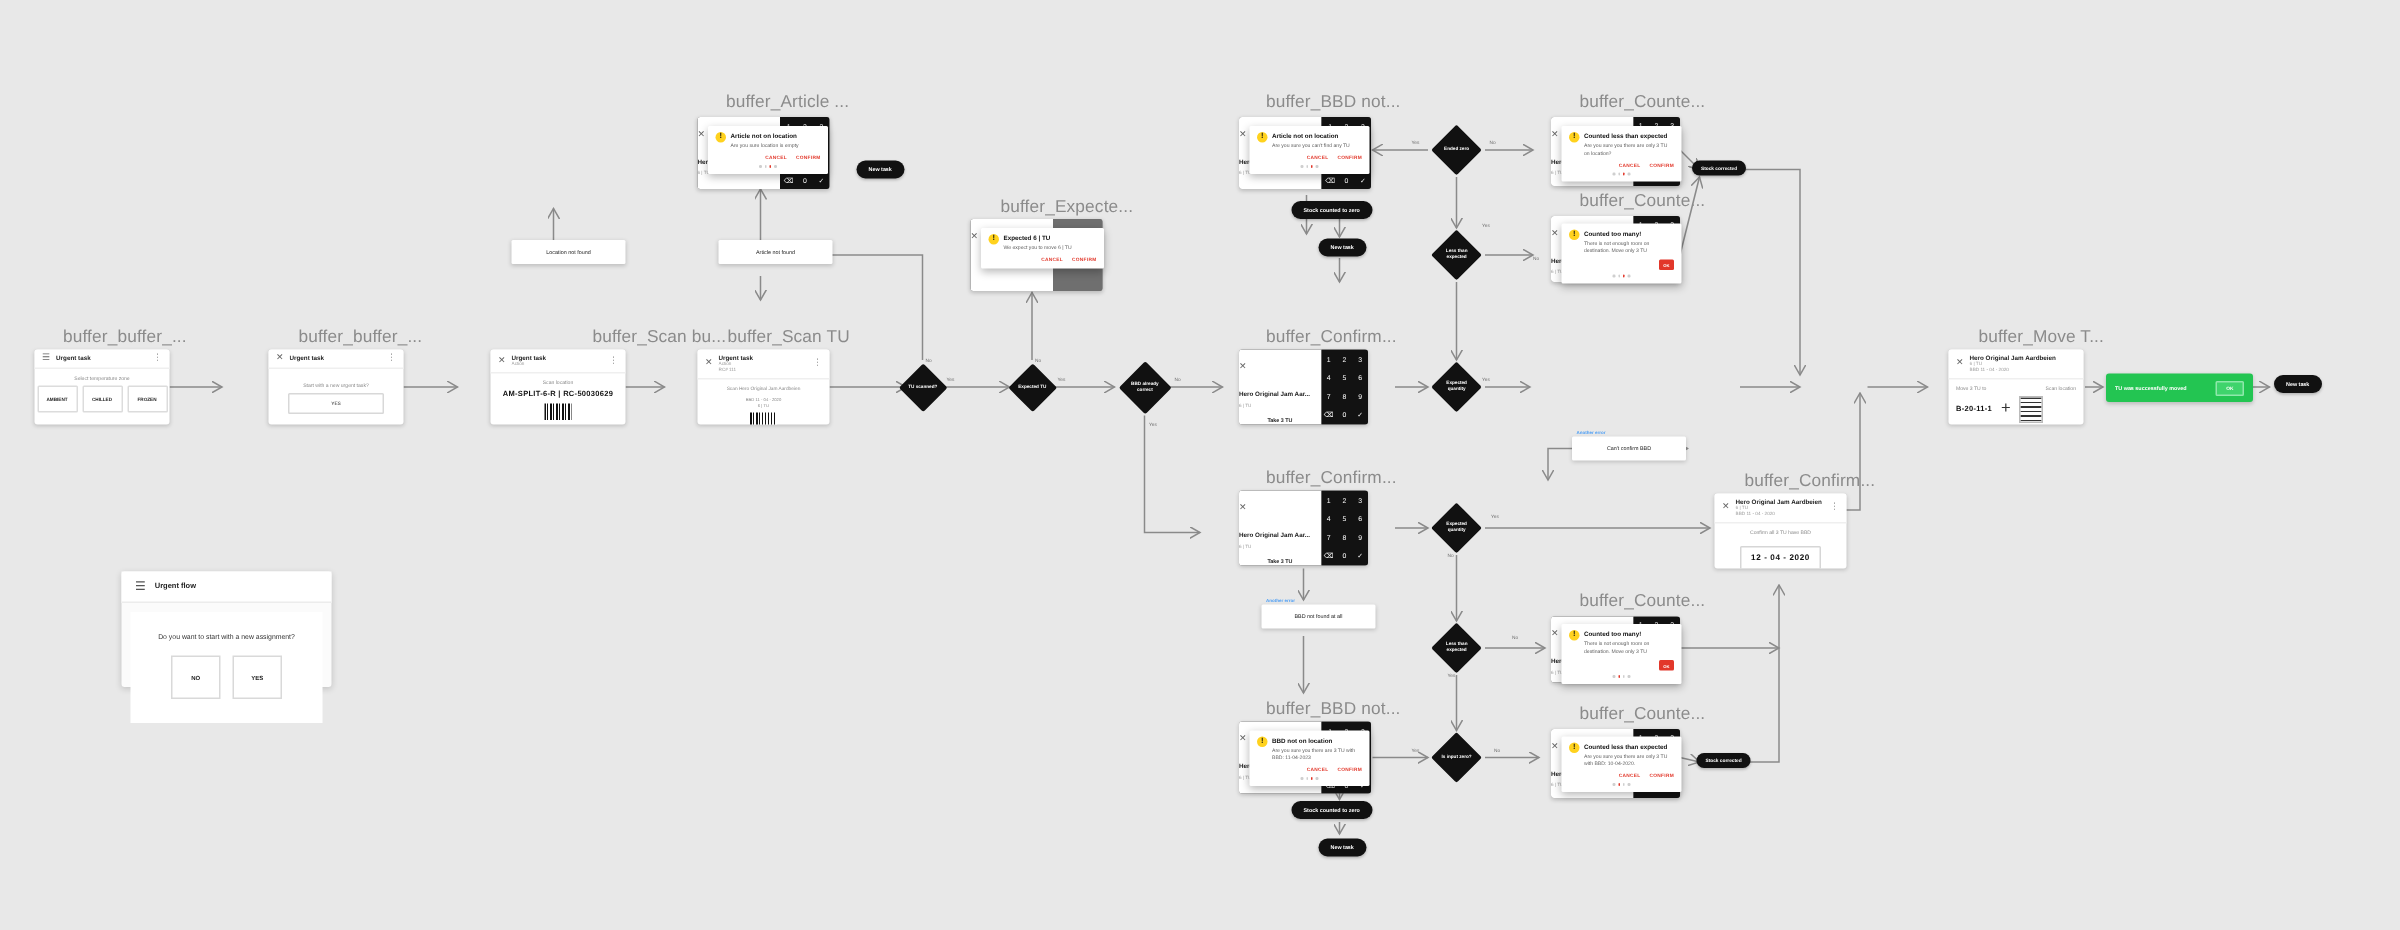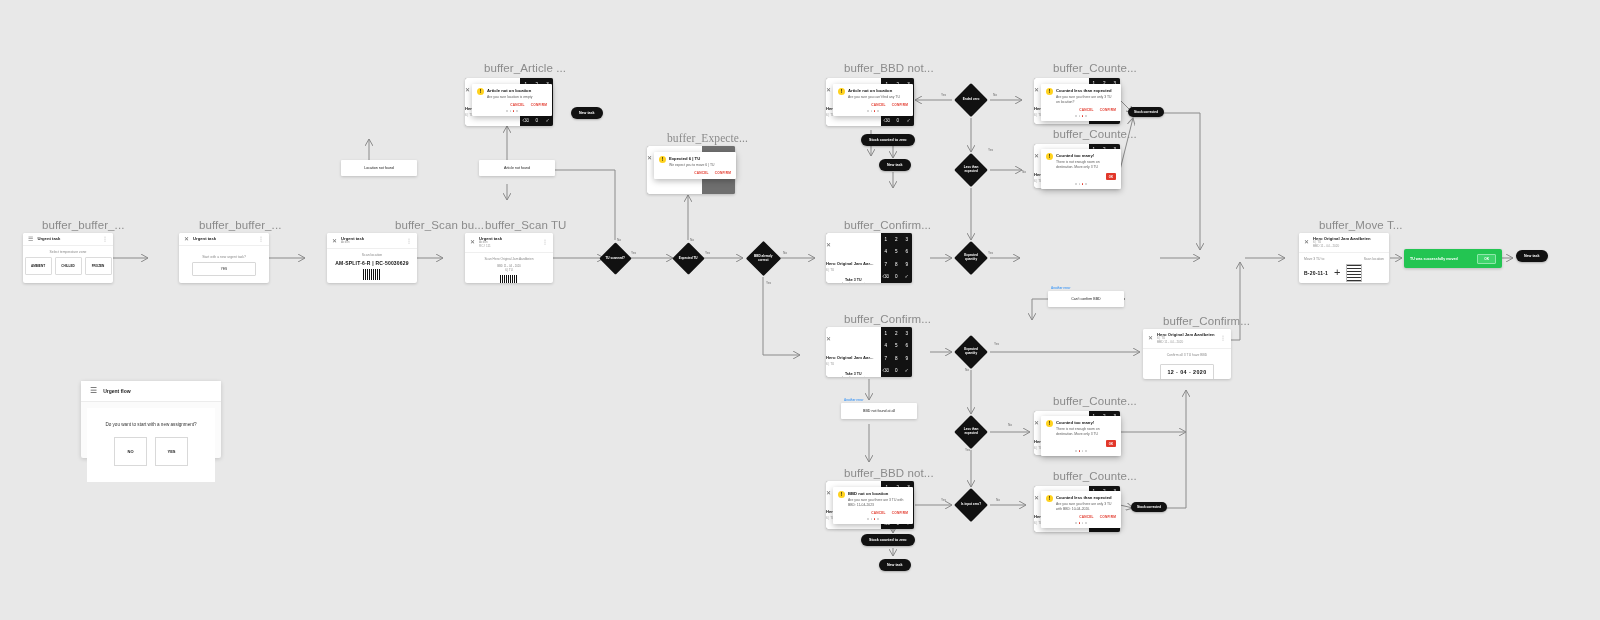--- a/index.html
+++ b/index.html
@@ -201,21 +201,21 @@
 
     <path d="M1228,340 L1240,340 L1240,262"></path>
   </g>
 </svg>
 
 <div class="ftitle" style="left:22px;top:219px;">buffer_buffer_...</div>
 <div class="ftitle" style="left:179px;top:219px;">buffer_buffer_...</div>
 <div class="ftitle" style="left:327px;top:219px;margin-left:48px;">buffer_Scan bu...</div>
 <div class="ftitle" style="left:465px;top:219px;">buffer_Scan TU</div>
 <div class="ftitle" style="left:464px;top:62px;">buffer_Article ...</div>
-<div class="ftitle" style="left:647px;top:132px;font-family:Liberation Serif, serif;">buffer_Expecte...</div>
+<div class="ftitle" style="left:647px;top:132px;">buffer_Expecte...</div>
 <div class="ftitle" style="left:824px;top:62px;">buffer_BBD not...</div>
 <div class="ftitle" style="left:1033px;top:62px;">buffer_Counte...</div>
 <div class="ftitle" style="left:1033px;top:128px;">buffer_Counte...</div>
 <div class="ftitle" style="left:824px;top:219px;">buffer_Confirm...</div>
 <div class="ftitle" style="left:824px;top:313px;">buffer_Confirm...</div>
 <div class="ftitle" style="left:1143px;top:315px;">buffer_Confirm...</div>
 <div class="ftitle" style="left:1033px;top:395px;">buffer_Counte...</div>
 <div class="ftitle" style="left:824px;top:467px;">buffer_BBD not...</div>
 <div class="ftitle" style="left:1033px;top:470px;">buffer_Counte...</div>
 <div class="ftitle" style="left:1299px;top:219px;">buffer_Move T...</div>

